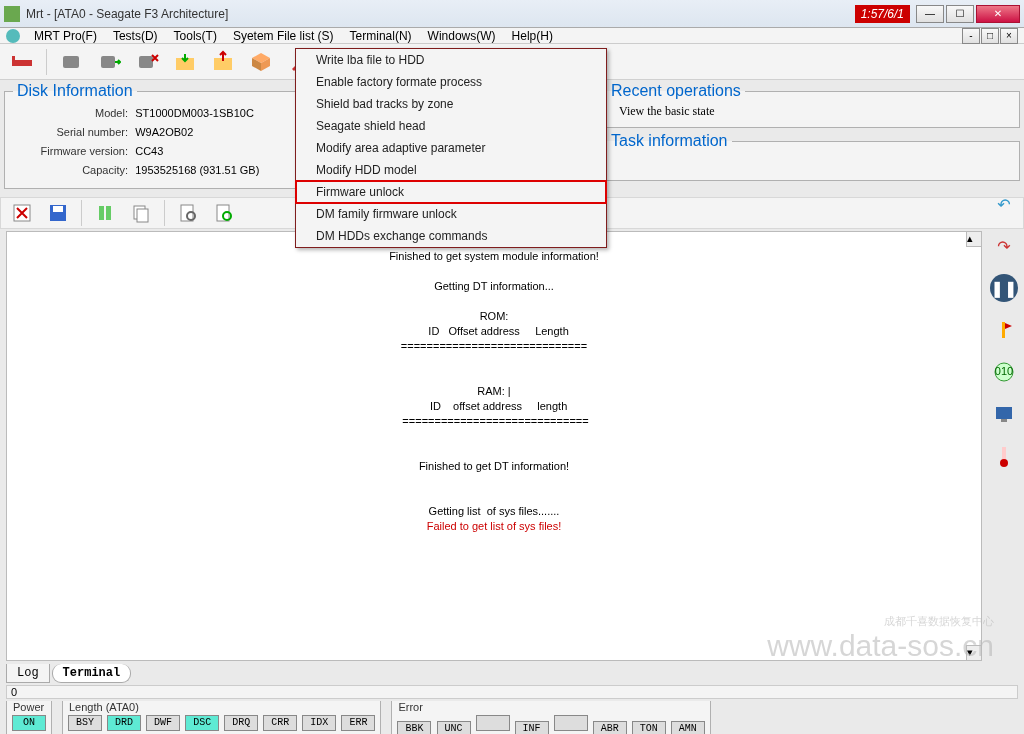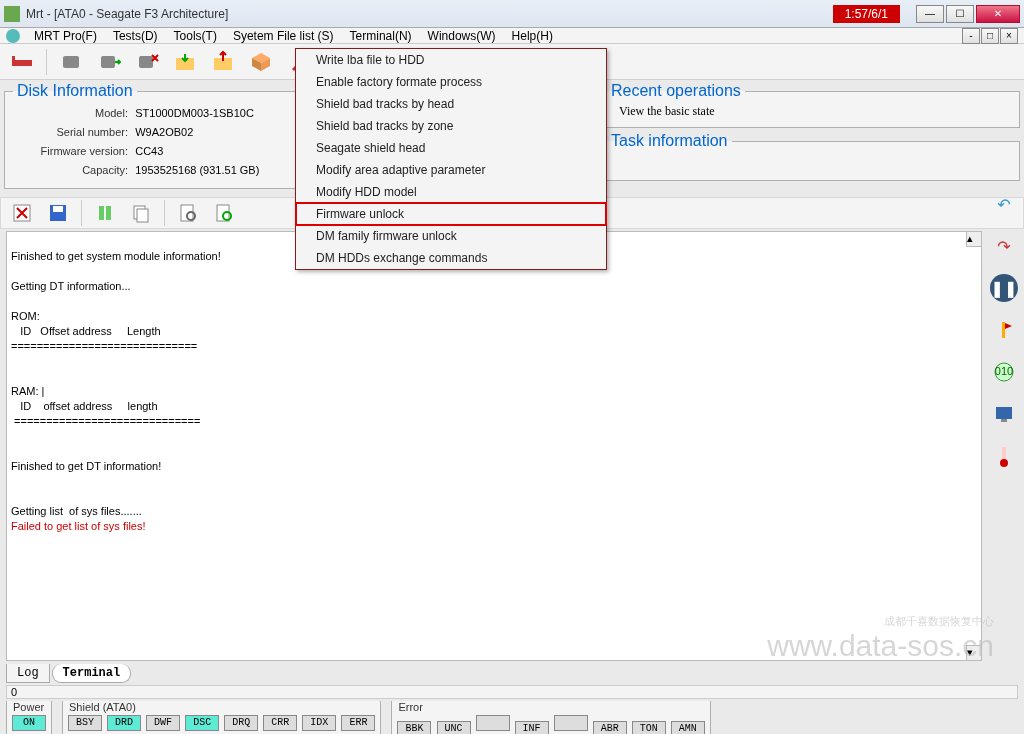--- a/index.html
+++ b/index.html
@@ -3,21 +3,21 @@
 <meta charset="utf-8">
 <style>
 * { margin: 0; padding: 0; box-sizing: border-box; font-family: "Segoe UI", Tahoma, sans-serif; font-size: 11px; }
 body { width: 1024px; height: 734px; background: #eaeaea; overflow: hidden; position: relative; }
 
 
 .titlebar { height: 28px; background: linear-gradient(#e8eef6, #dde6f0); display: flex; align-items: center; padding: 0 4px; border-bottom: 1px solid #aaa; }
 .titlebar-icon { width: 16px; height: 16px; background: #6aa84f; margin-right: 6px; }
 .titlebar-text { font-size: 12px; color: #333; }
 .titlebar-ctrls { margin-left: auto; display: flex; gap: 2px; }
-.titlebar-clock { background: #c00; color: #fff; padding: 2px 12px; font-size: 12px; margin-right: 14px; }
+.titlebar-clock { background: #c00; color: #fff; padding: 2px 6px; font-size: 12px; margin-right: 4px; font-style: italic; }
 .winbtn { width: 28px; height: 18px; border: 1px solid #888; background: linear-gradient(#f8f8f8,#e0e0e0); display: flex; align-items: center; justify-content: center; font-size: 10px; }
 .winbtn.close { background: linear-gradient(#e78,#c14); color: #fff; border-color: #a13; width: 44px; }
 
 
 .menubar { height: 16px; background: #f4f4f4; display: flex; align-items: center; padding: 0 6px; border-bottom: 1px solid #ccc; }
 .menubar-icon { width: 14px; height: 14px; border-radius: 50%; background: #5bb; margin-right: 6px; }
 .menu-item { padding: 2px 8px; font-size: 12px; }
 .menubar-right { margin-left: auto; display: flex; gap: 1px; }
 .menubar-right .winbtn { width: 18px; height: 16px; }
 
@@ -40,21 +40,21 @@
 
 .recent-line { font-family: Liberation Serif, serif; font-size: 12px; padding-left: 12px; }
 .task-info { min-height: 18px; }
 
 
 .subtoolbar { height: 32px; background: #f4f4f4; display: flex; align-items: center; padding: 2px 8px; gap: 10px; margin-top: 4px; border: 1px solid #d8d8d8;}
 .sub-icon { width: 26px; height: 26px; display: flex; align-items: center; justify-content: center; }
 
 
 .terminal-wrap { position: relative; margin: 2px 42px 0 6px; }
-.terminal { background: #fff; border: 1px solid #bbb; height: 430px; padding: 2px 4px; font-family: "Courier New", monospace; font-size: 13px; color: #000; white-space: pre; overflow: hidden; position: relative; }
+.terminal { background: #fff; border: 1px solid #bbb; height: 430px; padding: 2px 4px; font-family: "Courier New", monospace; font-size: 13px; color: #000; white-space: pre; overflow: hidden; position: relative; text-align: center; }
 .terminal .err { color: #cc0000; }
 .scroll-up { position: absolute; right: 0; top: 0; width: 16px; height: 16px; background: #eee; border: 1px solid #bbb; }
 .scroll-dn { position: absolute; right: 0; bottom: 0; width: 16px; height: 16px; background: #eee; border: 1px solid #bbb; }
 
 
 .tabrow { margin: 2px 42px 0 6px; display: flex; align-items: flex-end; height: 20px; }
 .tab { border: 1px solid #aaa; border-top: none; padding: 2px 10px; background: #f4f4f4; font-family: "Courier New", monospace; font-size: 12px; margin-right: 2px; }
 .tab.active { background: #fff; font-weight: bold; border-radius: 9px; }
 
 
@@ -262,21 +262,21 @@
 <div class="progress-strip">
   <span>0</span>
 </div>
 
 <div class="statusbar">
   <div class="stat-group">
     <div class="stat-title">Power</div>
     <span class="stat-btn on">ON</span>
   </div>
   <div class="stat-group">
-    <div class="stat-title">Shield (ATA0)</div>
+    <div class="stat-title">Length (ATA0)</div>
     <span class="stat-btn">BSY</span>
     <span class="stat-btn on">DRD</span>
     <span class="stat-btn">DWF</span>
     <span class="stat-btn on">DSC</span>
     <span class="stat-btn">DRQ</span>
     <span class="stat-btn">CRR</span>
     <span class="stat-btn">IDX</span>
     <span class="stat-btn">ERR</span>
   </div>
   <div class="stat-group">
@@ -318,21 +318,20 @@
       <svg width="22" height="22">
         <rect x="9" y="2" width="4" height="14" fill="#fcc"></rect>
         <circle cx="11" cy="18" r="4" fill="#c00"></circle>
       </svg>
     </div>
 </div>
 
 <div class="dropdown">
   <div class="dropdown-item">Write lba file to HDD</div>
   <div class="dropdown-item">Enable factory formate process</div>
-  <div class="dropdown-item">Shield bad tracks by head</div>
   <div class="dropdown-item">Shield bad tracks by zone</div>
   <div class="dropdown-item">Seagate shield head</div>
   <div class="dropdown-item">Modify area adaptive parameter</div>
   <div class="dropdown-item">Modify HDD model</div>
   <div class="dropdown-item highlighted">Firmware unlock</div>
   <div class="dropdown-item">DM family firmware unlock</div>
   <div class="dropdown-item">DM HDDs exchange commands</div>
 </div>
 
 <svg class="cursor" style="left:364px; top:224px;" viewBox="0 0 12 16">

